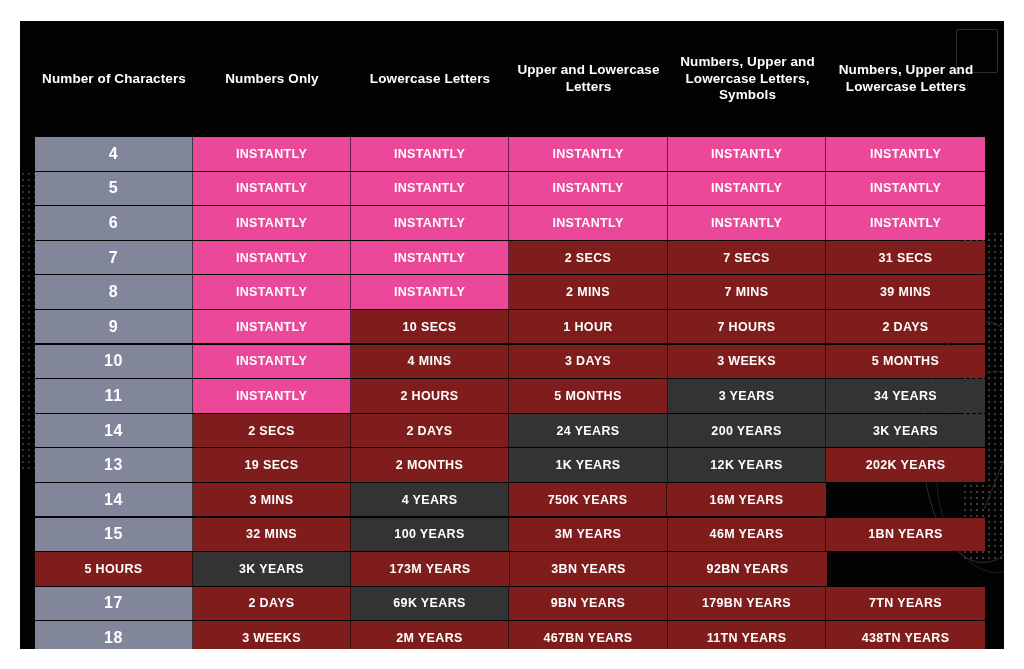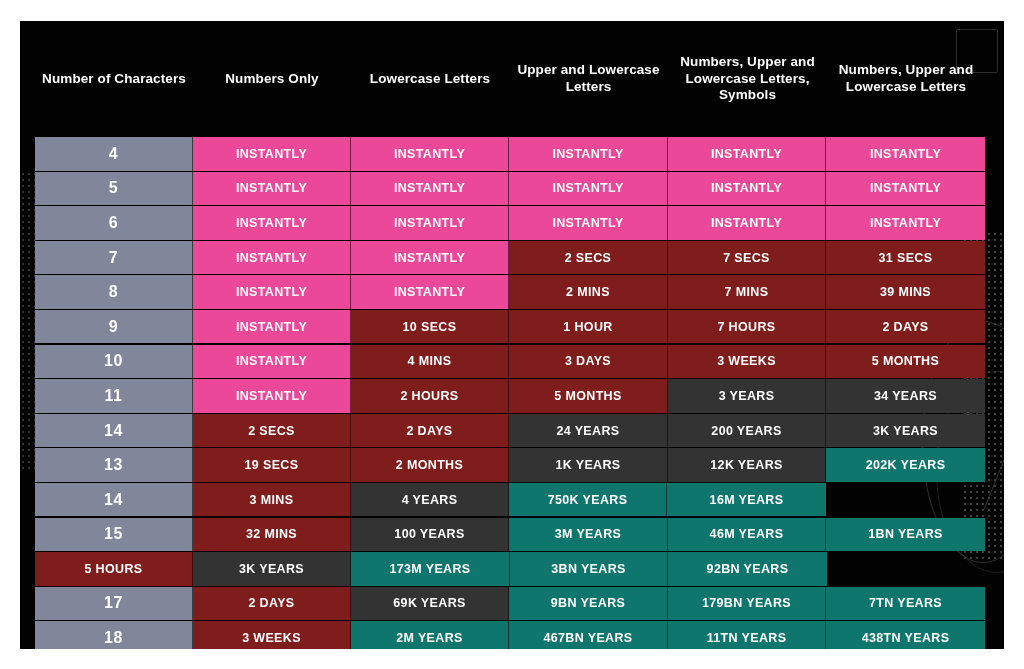--- a/index.html
+++ b/index.html
@@ -148,21 +148,21 @@
     background: #81869a;
     font-size: 16px;
     letter-spacing: .5px;
     border-right: 1px solid rgba(0,0,0,0.55);
   }
 
   
   .s-red    { background: #ec4899; }
   .s-yellow { background: #7f1d1d; }
   .s-dark   { background: #333333; }
-  .s-indigo { background: #0f766e; }
+  .s-indigo { background: #7f1d1d; }
 </style>
 </head>
 <body>
 
 <div id="page">
   <div id="panel">
 
     <div class="deco deco-dots-r"></div>
     <div class="deco deco-dots-l"></div>
     <div class="deco deco-box"></div>

